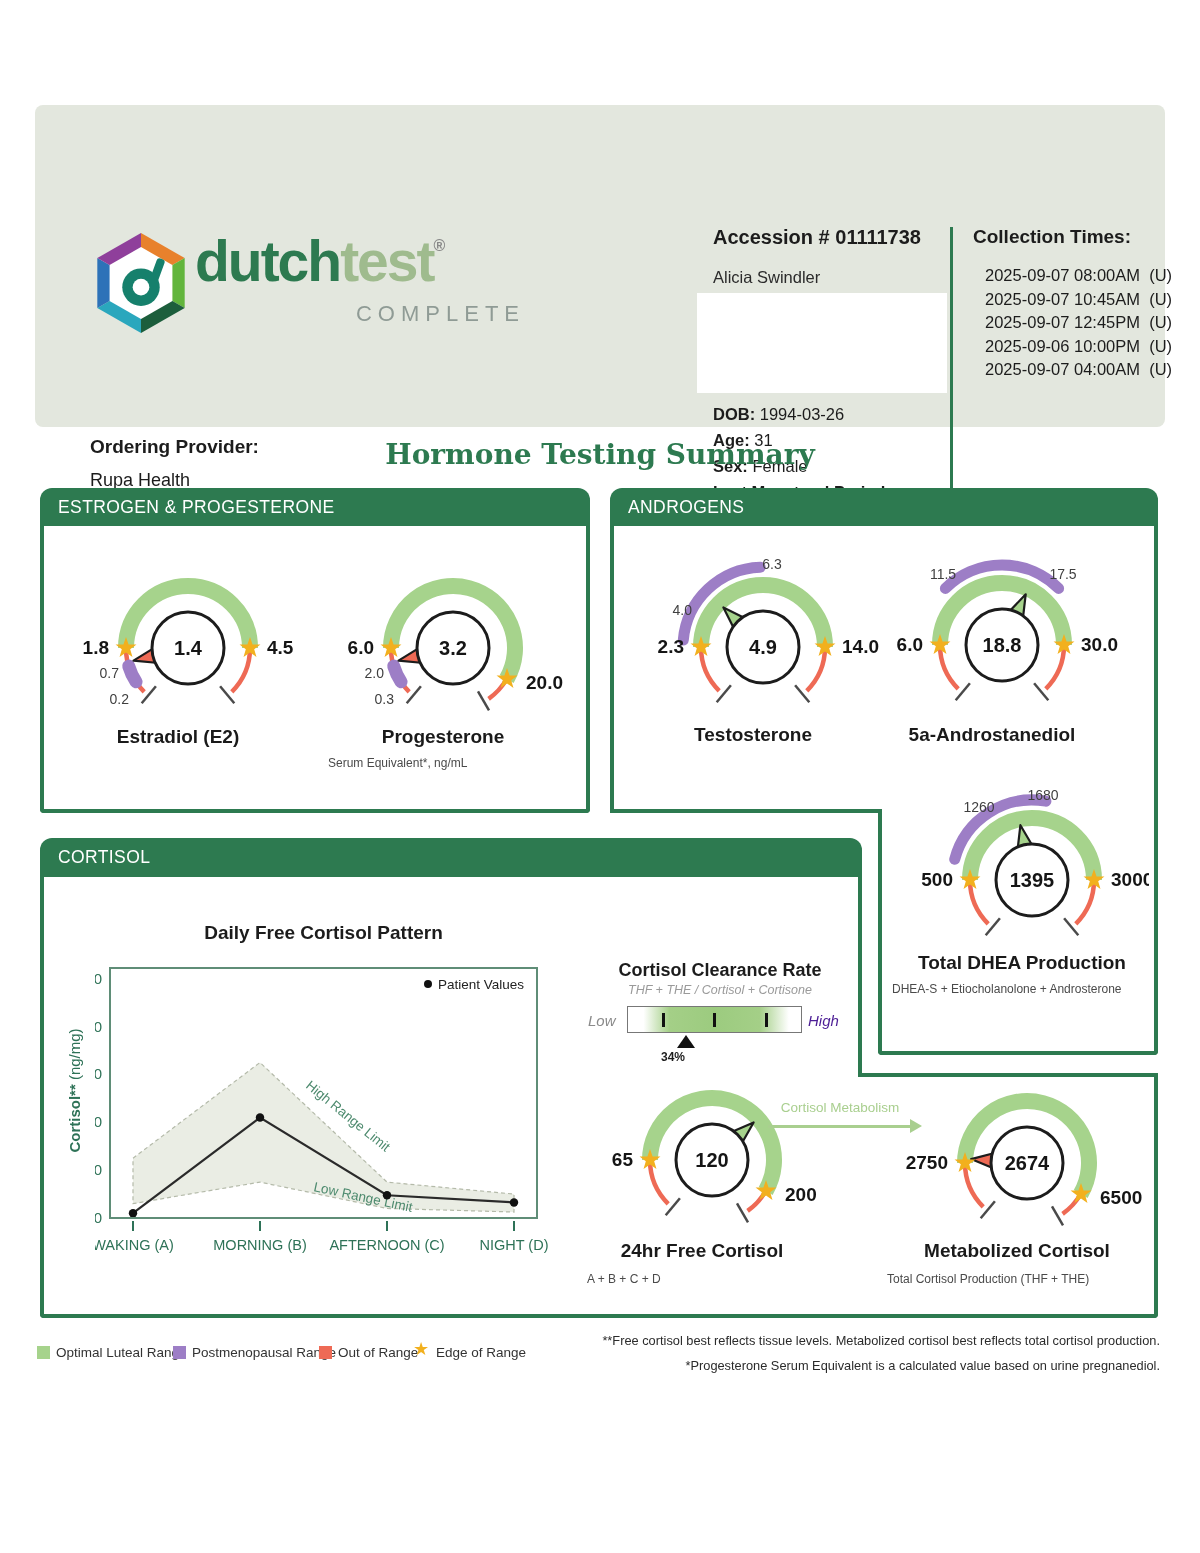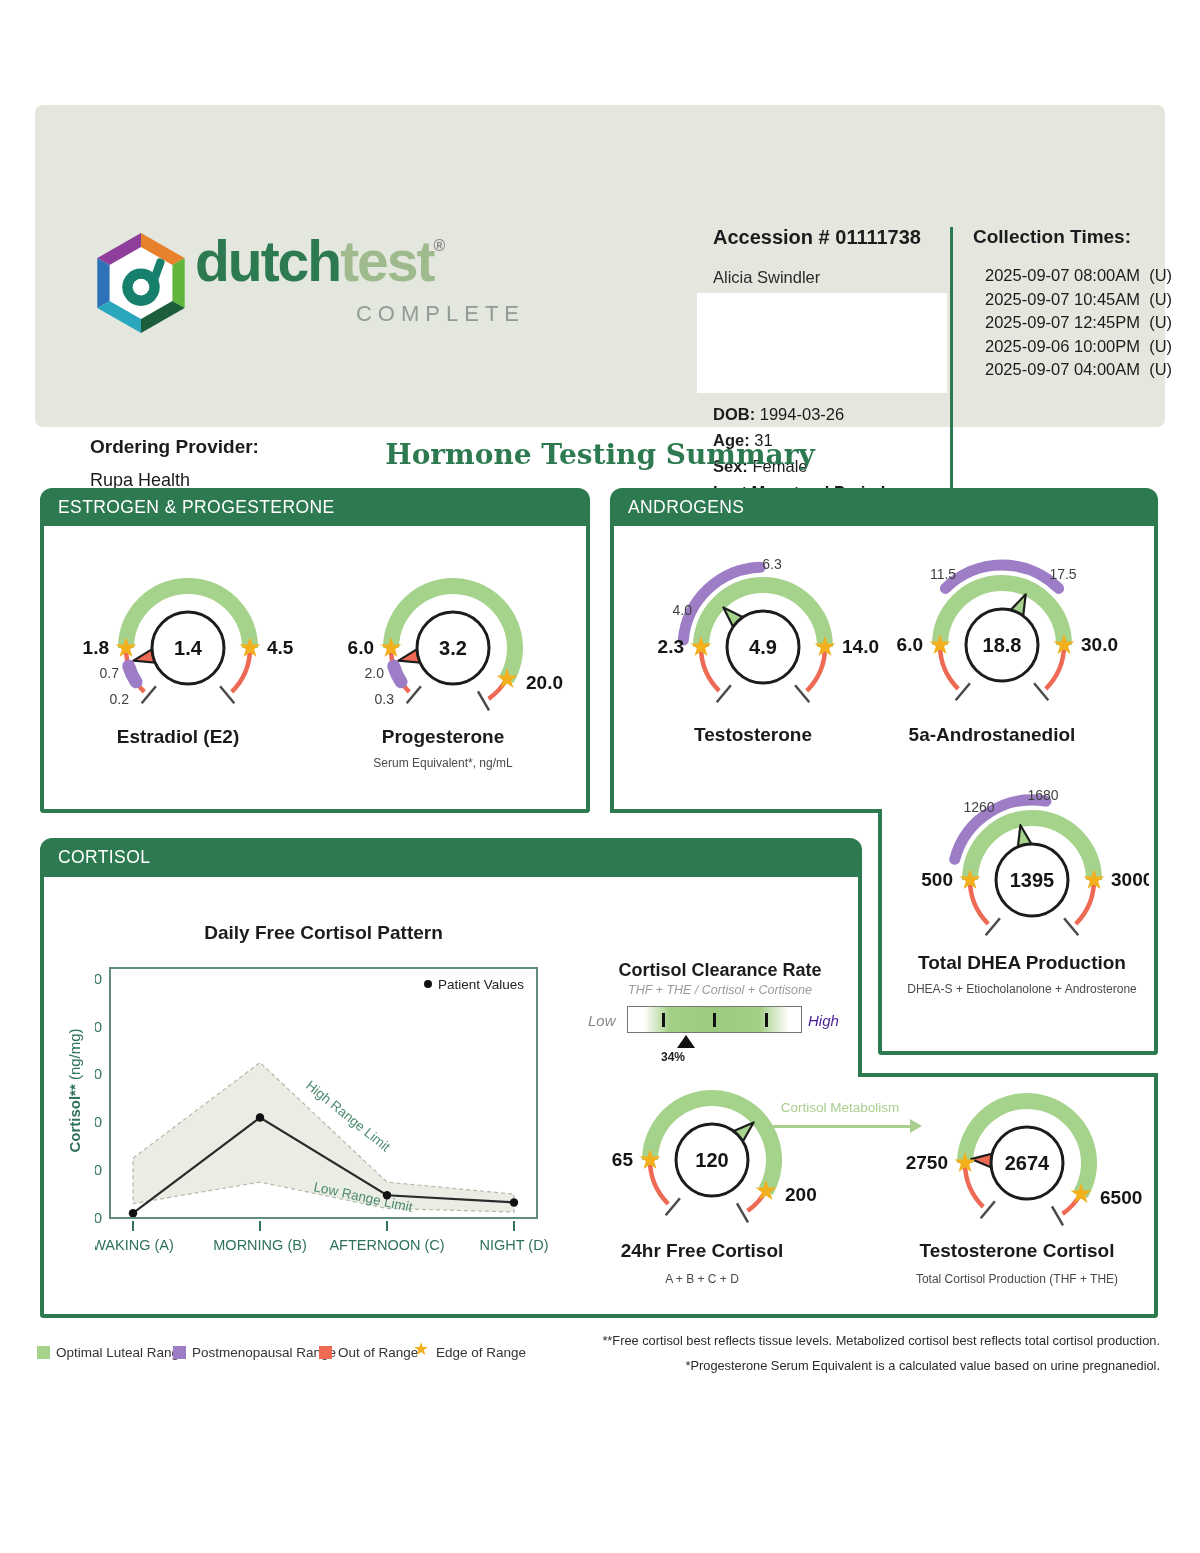--- a/index.html
+++ b/index.html
@@ -51,21 +51,21 @@
   .arc-purple-chunk { fill:none; stroke:#9d7ec6; stroke-width:13; stroke-linecap:round; }
   .gtick { stroke:#4a4a4a; stroke-width:2.5; }
   .hub { fill:#fff; stroke:#1c1c1c; stroke-width:3; }
   .ptr-green { fill:#a6d38c; stroke:#1c1c1c; stroke-width:2.2; stroke-linejoin:round; }
   .ptr-red   { fill:#ee6a55; stroke:#1c1c1c; stroke-width:2.2; stroke-linejoin:round; }
   .star { fill:#f2b01e; }
   text.glab   { font-size:19px; font-weight:bold; fill:#151515; }
   text.gsmall { font-size:14px; fill:#3f3f3f; }
   text.gval   { font-size:20px; font-weight:bold; fill:#151515; }
   .gtitle { position:absolute; text-align:center; font-size:19px; font-weight:bold; color:#1a1a1a; }
-  .gsub   { position:absolute; text-align:center; font-size:12px; color:#4a4a4a; }
+  .gsub   { position:absolute; font-size:12px; color:#4a4a4a; }
 
   
   .chart-title { position:absolute; left:110px; top:922px; width:427px; text-align:center;
                  font-size:19px; font-weight:bold; }
   #cortisol-chart { position:absolute; left:95px; top:940px; font-family:"Liberation Sans", sans-serif; }
   .ylab { position:absolute; left:-46px; top:1082px; width:240px; text-align:center;
           transform:rotate(-90deg); font-size:15px; color:#2e7257; }
   .ylab b { font-weight:bold; }
   text.rlabel { font-size:13.5px; fill:#4d8a6e; }
 
@@ -294,21 +294,21 @@
     <line class="gtick" x1="140" y1="135.3" x2="151" y2="154.4"></line>
     <path class="arc-green" d="M 53 92 A 62 62 0 1 1 168.7 123"></path>
     <polygon class="ptr-red" points="59.1,88.1 83.6,81.8 82.5,97.7"></polygon>
     <circle class="hub" cx="115" cy="92" r="36"></circle>
     <use href="#star" class="star" transform="translate(53,92)" width="24" height="24" x="-12" y="-12"></use>
     <use href="#star" class="star" transform="translate(169,123)" width="24" height="24" x="-12" y="-12"></use>
     <text class="glab" x="36" y="98" text-anchor="end">2750</text>
     <text class="glab" x="188" y="133">6500</text>
     <text class="gval" x="115" y="99" text-anchor="middle">2674</text>
   </svg>
-  <div class="gtitle" style="left:882px;top:1240px;width:270px">Testosterone Cortisol</div>
+  <div class="gtitle" style="left:882px;top:1240px;width:270px">Metabolized Cortisol</div>
   <div class="gsub" style="left:887px;top:1272px;width:260px">Total Cortisol Production (THF + THE)</div>
 
   <div class="chart-title">Daily Free Cortisol Pattern</div>
   <svg id="cortisol-chart" width="470" height="330">
       <polygon points="38,218.19138755980862 165,122.49760765550238 292,242.11483253588517 419,254.07655502392345 419,272.01913875598086 292,268.4306220095694 165,242.11483253588517 38,263.64593301435406" fill="#eaede4" stroke="#b4baa9" stroke-width="1.2" stroke-dasharray="4 3"></polygon>
       <text x="210" y="147" transform="rotate(39 210 147)" class="rlabel">High Range Limit</text>
       <text x="218" y="251" transform="rotate(12 218 251)" class="rlabel">Low Range Limit</text>
       <polyline points="38,273.21531100478467 165,177.52153110047846 292,255.27272727272728 419,262.44976076555025" fill="none" stroke="#2a2a2a" stroke-width="2.2"></polyline>
       <circle cx="38" cy="273.21531100478467" r="4.2" fill="#111"></circle>
       <circle cx="165" cy="177.52153110047846" r="4.2" fill="#111"></circle>

